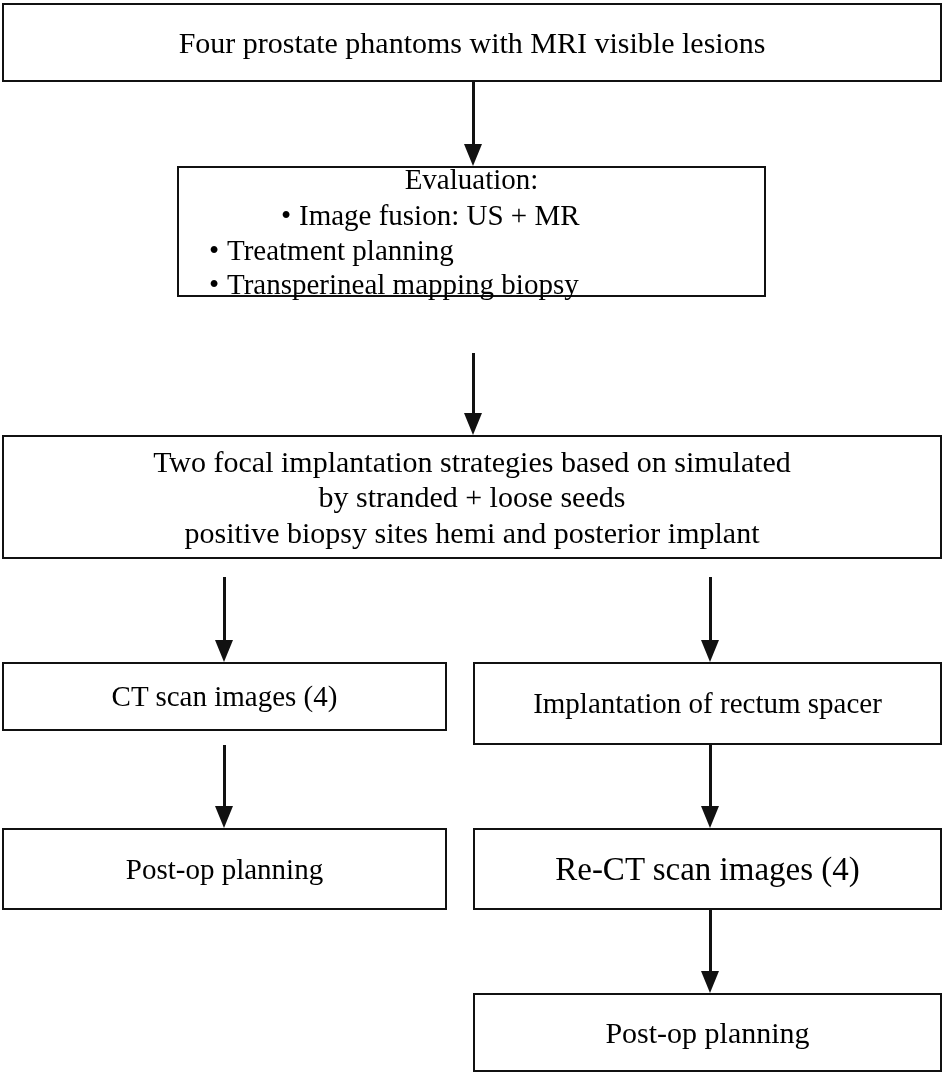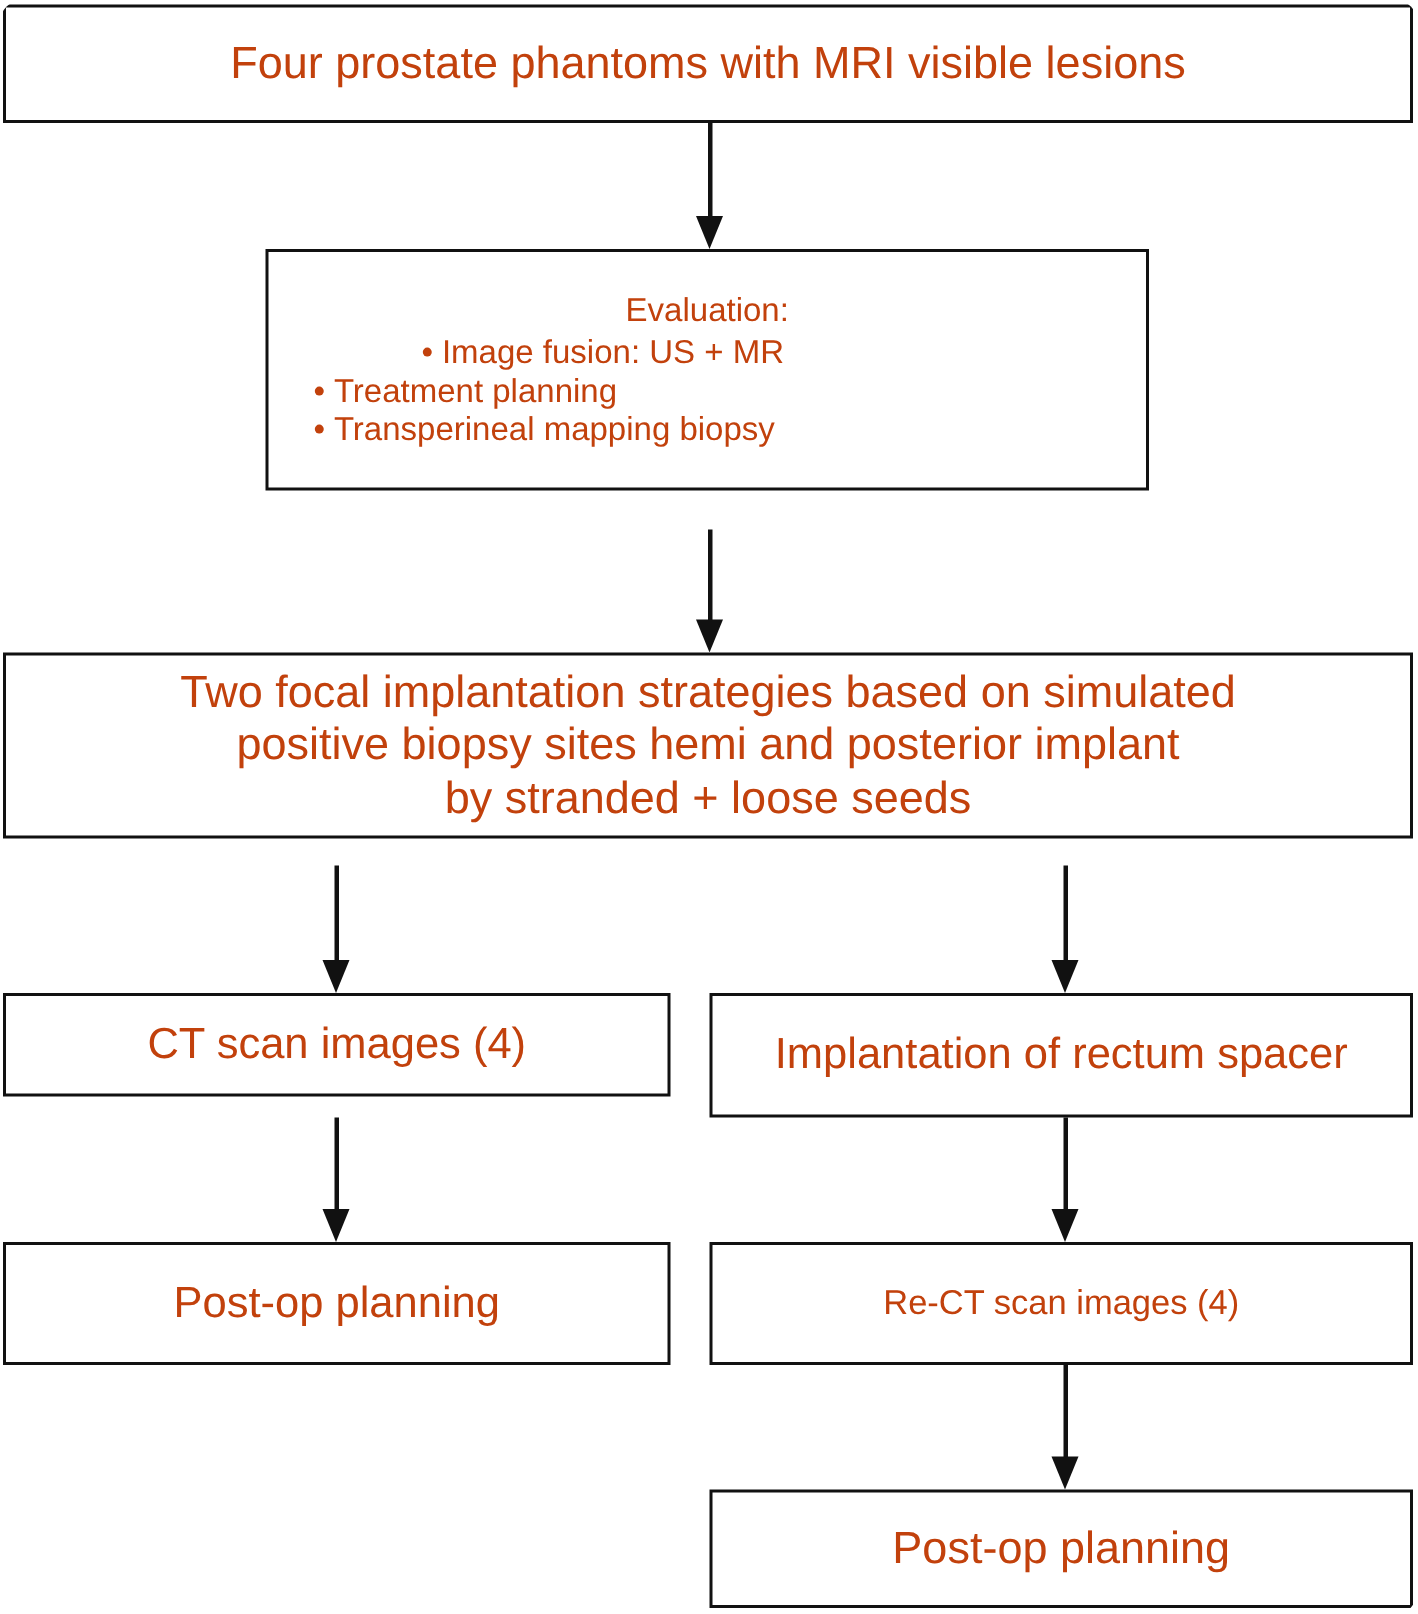--- a/index.html
+++ b/index.html
@@ -5,51 +5,50 @@
   html, body {
     margin: 0;
     padding: 0;
     background: #ffffff;
   }
   #flowchart {
     position: relative;
     width: 945px;
     height: 1076px;
     background: #ffffff;
-    font-family: Liberation Sans, sans-serif;
-    color: #c2410c;
+    font-family: Liberation Serif, serif;
+    color: #000000;
     overflow: hidden;
-    border-radius: 15px;
   }
   .node {
     position: absolute;
     box-sizing: border-box;
     border: 2px solid #111111;
     background: #ffffff;
     display: flex;
     flex-direction: column;
     align-items: center;
     justify-content: center;
     text-align: center;
     line-height: 1.18;
   }
   .node .line {
     display: block;
     white-space: nowrap;
   }
 
   
   #node-source      { left: 2px;   top: 3px;    width: 940px; height: 79px;  font-size: 30px; }
-  #node-evaluation  { left: 177px; top: 166px;  width: 589px; height: 161px; font-size: 22px;
+  #node-evaluation  { left: 177px; top: 166px;  width: 589px; height: 131px; font-size: 29px;
                       align-items: stretch; justify-content: center; padding: 0 16px; }
   #node-strategies  { left: 2px;   top: 435px;  width: 940px; height: 124px; font-size: 30px; }
   #node-ct-scan     { left: 2px;   top: 662px;  width: 445px; height: 69px;  font-size: 29px; }
   #node-spacer      { left: 473px; top: 662px;  width: 469px; height: 83px;  font-size: 29px; }
   #node-postop-left { left: 2px;   top: 828px;  width: 445px; height: 82px;  font-size: 29px; }
-  #node-re-ct       { left: 473px; top: 828px;  width: 469px; height: 82px;  font-size: 23px; }
+  #node-re-ct       { left: 473px; top: 828px;  width: 469px; height: 82px;  font-size: 33px; }
   #node-postop-right{ left: 473px; top: 993px;  width: 469px; height: 79px;  font-size: 30px; }
 
   
   .eval-heading {
     display: block;
     text-align: center;
     white-space: nowrap;
     margin-bottom: 2px;
   }
   .eval-bullets {
@@ -119,22 +118,22 @@
     </ul>
   </div>
 
   <div class="connector" style="left:472px; top:353px; height:82px;">
     <div class="stem" style="height:62px;"></div>
     <div class="head" style="top:60px;"></div>
   </div>
 
   <div class="node" id="node-strategies">
     <span class="line">Two focal implantation strategies based on simulated</span>
+    <span class="line">by stranded + loose seeds</span>
     <span class="line">positive biopsy sites hemi and posterior implant</span>
-    <span class="line">by stranded + loose seeds</span>
   </div>
 
   <div class="connector" style="left:223px; top:577px; height:85px;">
     <div class="stem" style="height:65px;"></div>
     <div class="head" style="top:63px;"></div>
   </div>
 
   <div class="connector" style="left:709px; top:577px; height:85px;">
     <div class="stem" style="height:65px;"></div>
     <div class="head" style="top:63px;"></div>

